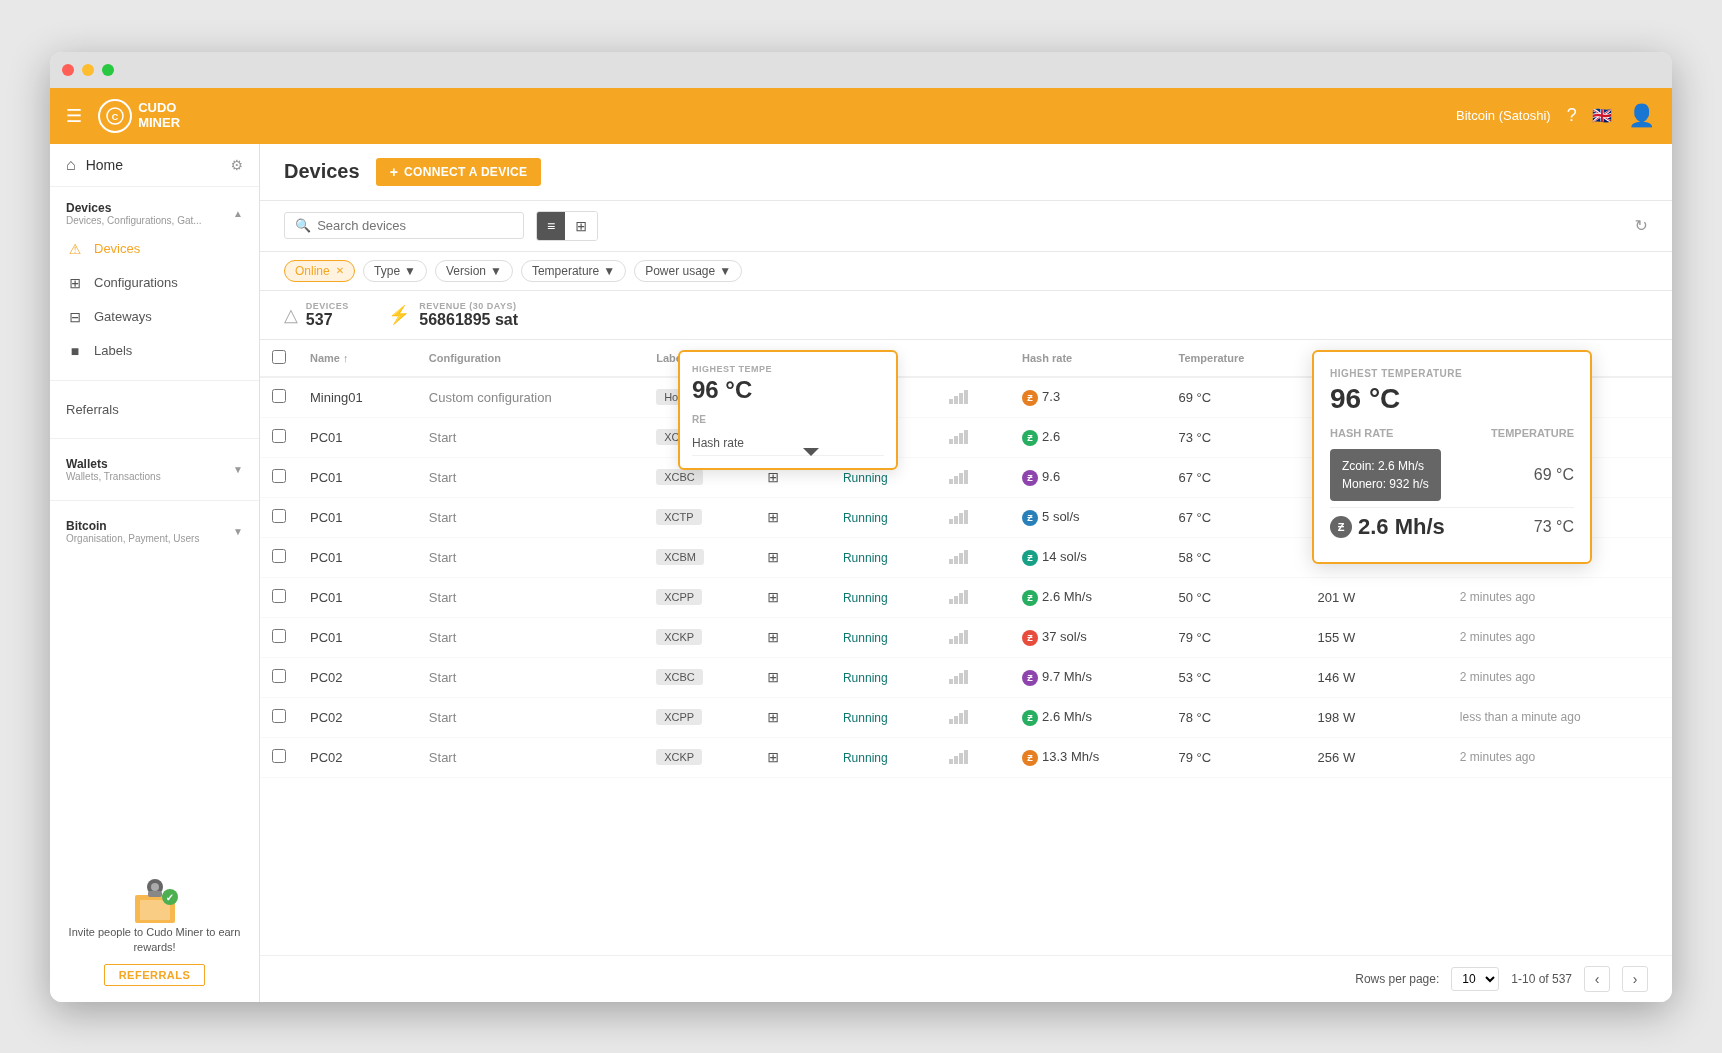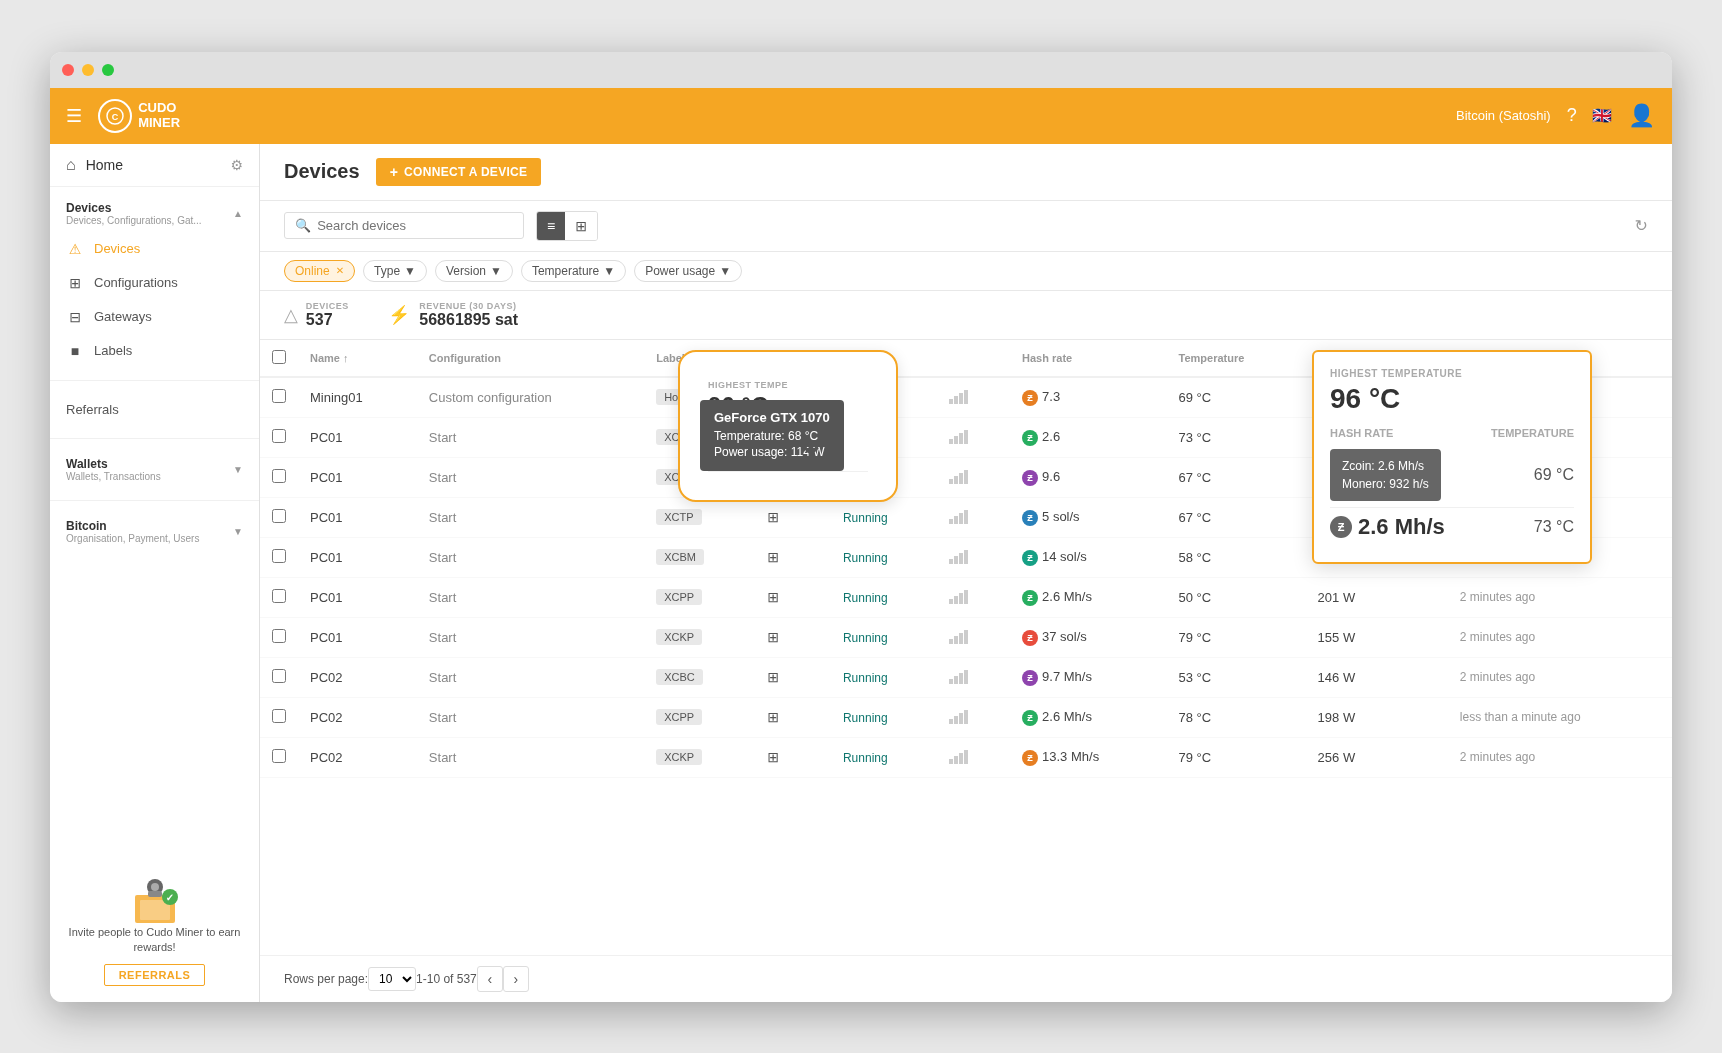--- a/index.html
+++ b/index.html
@@ -113,21 +113,21 @@
     .side-popup { position: absolute; background: white; border: 2px solid #f5a623; border-radius: 6px; padding: 16px; z-index: 100; box-shadow: 0 4px 20px rgba(0,0,0,0.15); }
     .side-popup .popup-header { font-size: 10px; font-weight: bold; text-transform: uppercase; letter-spacing: 0.5px; color: #aaa; margin-bottom: 4px; }
     .side-popup .popup-temp { font-size: 28px; font-weight: bold; color: #333; margin-bottom: 12px; }
     .popup-row { display: flex; justify-content: space-between; align-items: center; padding: 6px 0; border-bottom: 1px solid #f0f0f0; gap: 16px; }
     .popup-row:last-child { border-bottom: none; }
     .popup-coin-box { background: #666; color: white; border-radius: 4px; padding: 8px 12px; font-size: 12px; line-height: 1.5; }
     .popup-hash-val { font-size: 22px; font-weight: bold; color: #333; display: flex; align-items: center; gap: 6px; }
     .popup-temp-val { font-size: 16px; color: #555; }
     
     
-    .pagination { background: white; border-top: 1px solid #f0f0f0; padding: 10px 24px; display: flex; align-items: center; justify-content: flex-start; font-size: 12px; color: #555; flex-shrink: 0; }
+    .pagination { background: white; border-top: 1px solid #f0f0f0; padding: 10px 24px; display: flex; align-items: center; justify-content: flex-end; gap: 12px; font-size: 12px; color: #555; flex-shrink: 0; }
     .rows-select { border: 1px solid #ddd; border-radius: 3px; padding: 3px 6px; font-size: 12px; background: white; }
     .page-nav { width: 26px; height: 26px; border: 1px solid #ddd; border-radius: 3px; background: white; display: flex; align-items: center; justify-content: center; cursor: pointer; color: #555; font-size: 14px; }
 
     
     .ref-figure { display: flex; justify-content: center; align-items: center; }
   </style>
 </head>
 <body>
 
 <div class="window">
@@ -304,31 +304,20 @@
             <span class="stat-icon">⚡</span>
             <div>
               <div class="stat-label">REVENUE (30 DAYS)</div>
               <div class="stat-value">56861895 sat</div>
             </div>
           </div>
         </div>
 
         <div style="position:relative; flex:1; overflow:hidden; display:flex; flex-direction:column;">
 
-          <div class="tooltip-popup" style="left: 440px; top: 60px;">
-            <div class="tooltip-title">GeForce GTX 1070</div>
-            <div class="tooltip-line">
-              <span>Temperature:</span>
-              <span>68 °C</span>
-            </div>
-            <div class="tooltip-line">
-              <span>Power usage:</span>
-              <span>114 W</span>
-            </div>
-          </div>
 
           <div style="position:absolute; left: 543px; top: 108px; width: 0; height: 0; border-left: 8px solid transparent; border-right: 8px solid transparent; border-top: 8px solid #555; z-index: 101;"></div>
 
           <div class="side-popup" style="right: 80px; top: 10px; width: 280px;">
             <div class="popup-header">HIGHEST TEMPERATURE</div>
             <div class="popup-temp">96 °C</div>
             <div style="display:flex; justify-content:space-between; margin-bottom:4px;">
               <span style="font-size:11px;color:#aaa;font-weight:bold;text-transform:uppercase;">Hash rate</span>
               <span style="font-size:11px;color:#aaa;font-weight:bold;text-transform:uppercase;">Temperature</span>
             </div>
@@ -341,21 +330,21 @@
             </div>
             <div class="popup-row">
               <div class="popup-hash-val">
                 <span style="width:22px;height:22px;background:#666;border-radius:50%;display:inline-flex;align-items:center;justify-content:center;font-size:11px;color:white;">Ƶ</span>
                 <span>2.6 Mh/s</span>
               </div>
               <div class="popup-temp-val">73 °C</div>
             </div>
           </div>
 
-          <div style="position:absolute; left: 418px; top: 10px; width: 220px; background:white; border:2px solid #f5a623; border-radius:18px; padding:28px; z-index:99; box-shadow:0 4px 15px rgba(0,0,0,0.12);">
+          <div style="position:absolute; left: 418px; top: 10px; width: 220px; background:white; border:2px solid #f5a623; border-radius:6px; padding:12px; z-index:99; box-shadow:0 4px 15px rgba(0,0,0,0.12);">
             <div style="font-size:9px;font-weight:bold;text-transform:uppercase;letter-spacing:0.5px;color:#aaa;margin-bottom:2px;">HIGHEST TEMPE</div>
             <div style="font-size:24px;font-weight:bold;color:#333;margin-bottom:10px;">96 °C</div>
             <div style="font-size:10px;color:#aaa;text-transform:uppercase;font-weight:bold;margin-bottom:4px;">RE</div>
             <div style="padding:4px 0;border-bottom:1px solid #f0f0f0;">
               <span style="font-size:12px;color:#555;">Hash rate</span>
             </div>
           </div>
 
           <div class="table-container">
             <table>

